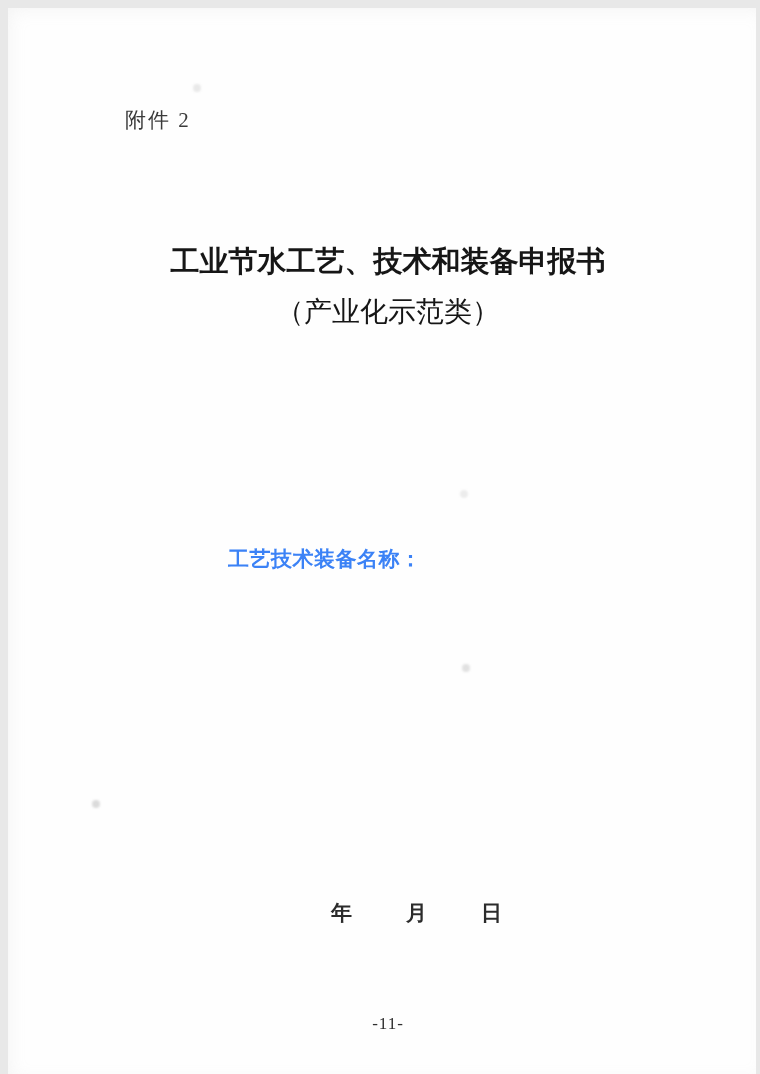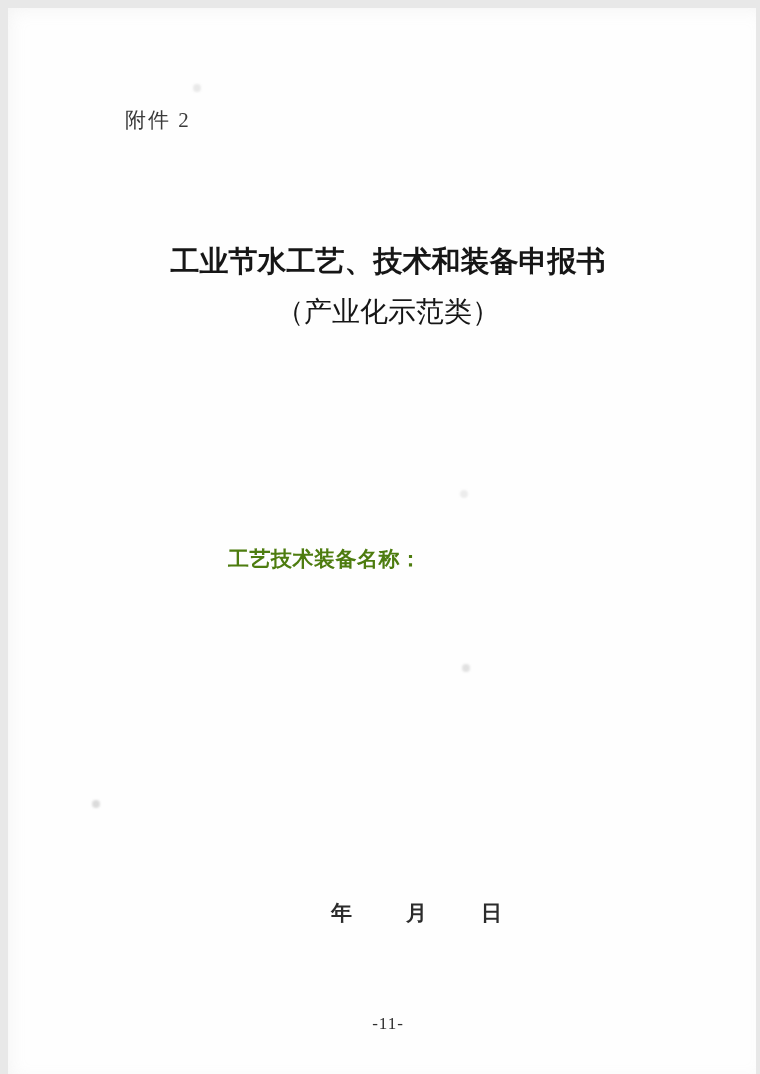--- a/index.html
+++ b/index.html
@@ -57,21 +57,21 @@
     color: #161616;
     font-family: "Liberation Serif", "DejaVu Serif", serif;
   }
 
   
   .form-label {
     position: absolute;
     left: 216px;
     font-size: 21px;
     font-weight: 600;
-    color: #4d7c0f;
+    color: #3b82f6;
     letter-spacing: 0.5px;
     font-family: "Liberation Sans", "DejaVu Sans", sans-serif;
   }
 
   .field-name  { top: 533px; }
   .field-applicant { top: 644px; }
 
   
   .date-line {
     position: absolute;

